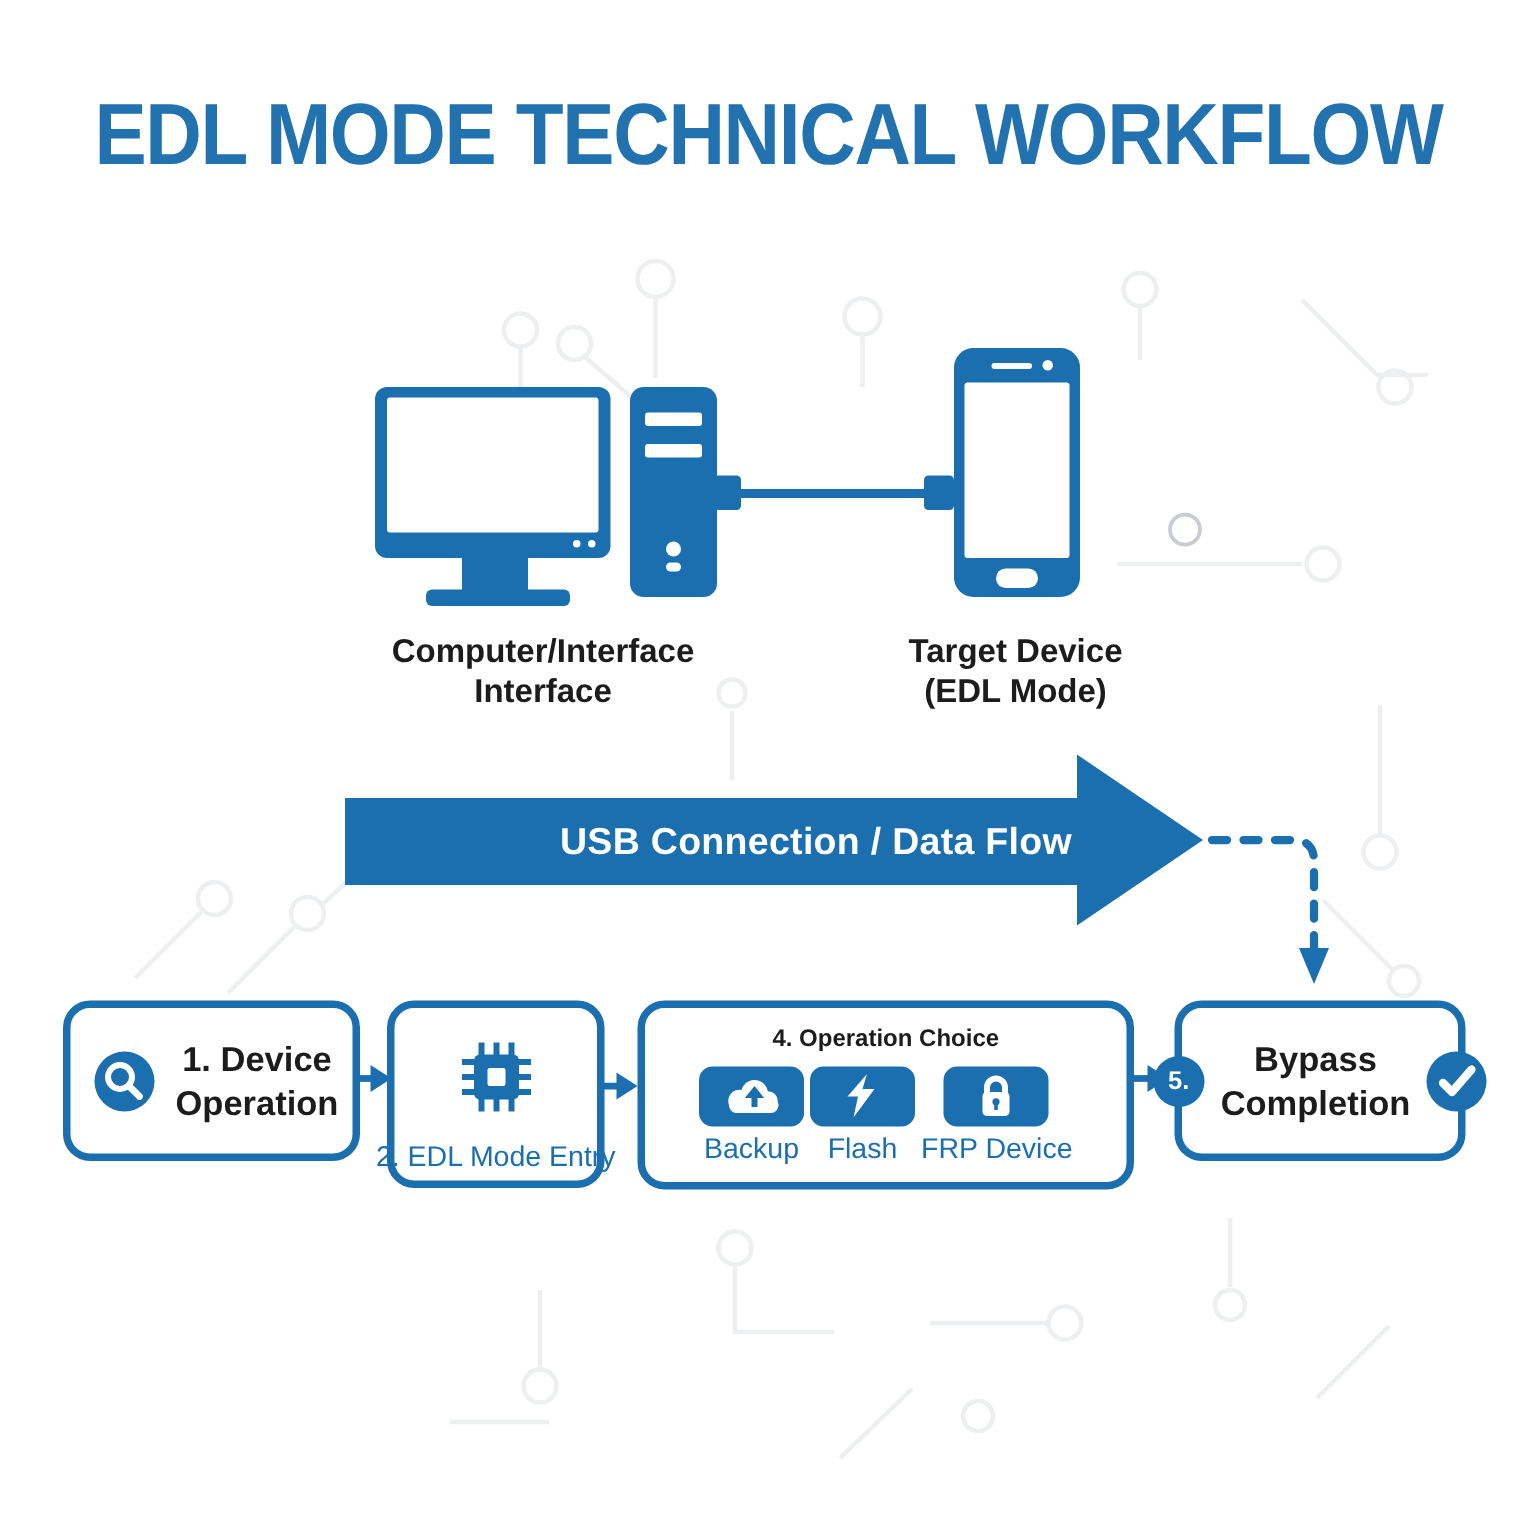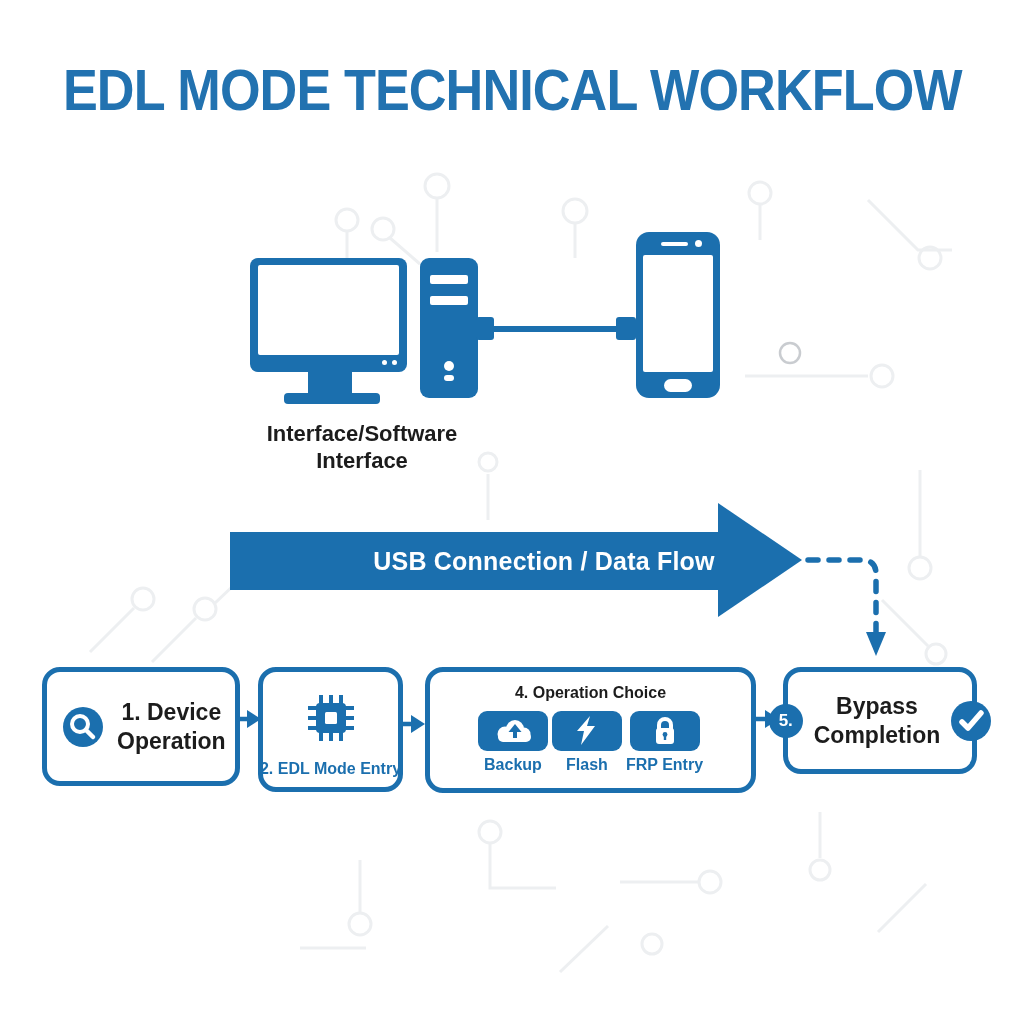--- a/index.html
+++ b/index.html
@@ -42,26 +42,26 @@
   .dev-label{width:280px;top:420px;text-align:center;color:var(--ink);font-size:22px;font-weight:700;line-height:27px;}
   
   .banner{left:230px;top:503px;width:572px;height:114px;}
   .banner .body{position:absolute;left:0;top:29px;width:490px;height:58px;background:var(--blue);}
   .banner .head{position:absolute;left:488px;top:0;width:0;height:0;
     border-top:57px solid transparent;border-bottom:57px solid transparent;border-left:84px solid var(--blue);}
   .banner .lbl{position:absolute;left:0;top:29px;width:572px;height:58px;display:flex;align-items:center;justify-content:center;
     color:#ffffff;font-size:25px;font-weight:700;letter-spacing:0.2px;padding-left:28px;}
   
   .box{background:#ffffff;border:5px solid var(--blue);border-radius:18px;box-sizing:border-box;}
-  .box1{left:42px;top:667px;width:198px;height:119px;display:flex;align-items:center;gap:14px;padding-left:16px;}
+  .box1{left:42px;top:667px;width:198px;height:107px;display:flex;align-items:center;gap:14px;padding-left:16px;}
   .box2{left:258px;top:667px;width:145px;height:125px;display:flex;flex-direction:column;align-items:center;}
   .box4{left:425px;top:667px;width:331px;height:126px;display:flex;flex-direction:column;align-items:center;}
   .box5{left:783px;top:667px;width:194px;height:107px;display:flex;align-items:center;justify-content:center;gap:11px;}
   .step-text{color:var(--ink);font-size:23px;font-weight:700;line-height:29px;text-align:center;}
-  .blue-label{color:var(--blue);font-size:16px;font-weight:700;white-space:nowrap;text-align:right;}
+  .blue-label{color:var(--blue);font-size:19px;font-weight:400;white-space:nowrap;text-align:right;}
   .badge-circle{width:40px;height:40px;border-radius:50%;background:var(--blue);display:flex;align-items:center;justify-content:center;flex:0 0 auto;}
   .num-badge{width:34px;height:34px;border-radius:50%;background:var(--blue);display:flex;align-items:center;justify-content:center;
     color:#ffffff;font-size:17px;font-weight:700;flex:0 0 auto;}
   .op-title{margin-top:12px;color:var(--ink);font-size:16px;font-weight:700;}
   .op-row{margin-top:9px;display:flex;gap:4px;align-items:flex-start;}
   .op-item{display:flex;flex-direction:column;align-items:center;gap:5px;}
   .op-btn{width:70px;height:40px;border-radius:9px;background:var(--blue);display:flex;align-items:center;justify-content:center;}
   .chip-wrap{margin-top:20px;}
   .box2 .blue-label{margin-top:12px;}
   .sarrow{width:26px;height:22px;}
@@ -139,22 +139,26 @@
   <div class="abs plug-r"></div>
 
   <div class="abs phone">
     <div class="screen"></div>
     <div class="speaker"></div>
     <div class="cam"></div>
     <div class="home"></div>
   </div>
 
   <div class="abs dev-label" style="left:222px;">
-    <div>Interface/Software</div>
+    <div>Computer/Interface</div>
     <div>Interface</div>
+  </div>
+  <div class="abs dev-label" style="left:537px;">
+    <div>Target Device</div>
+    <div>(EDL Mode)</div>
   </div>
 
   <div class="abs banner">
     <div class="body"></div>
     <div class="head"></div>
     <div class="lbl">USB Connection / Data Flow</div>
   </div>
 
   <svg class="abs" width="120" height="170" viewBox="0 0 120 170" style="left:796px;top:500px;">
     <path d="M12,60 H66 Q80,60 80,74 V132" fill="none" stroke="#1b6fae" stroke-width="5.5" stroke-dasharray="10 11" stroke-linecap="round"></path>
@@ -223,21 +227,21 @@
       </div>
       <div class="op-item">
         <div class="op-btn">
           <svg width="36" height="32" viewBox="0 0 36 32">
             <path d="M12,14 V10 a6,6 0 0 1 12,0 V14" fill="none" stroke="#ffffff" stroke-width="4"></path>
             <rect x="9" y="13" width="18" height="16" rx="3" fill="#ffffff"></rect>
             <circle cx="18" cy="19.5" r="2.4" fill="#1b6fae"></circle>
             <rect x="16.8" y="20.5" width="2.4" height="4.5" fill="#1b6fae"></rect>
           </svg>
         </div>
-        <div class="blue-label">FRP Entry</div>
+        <div class="blue-label">FRP Device</div>
       </div>
     </div>
   </div>
 
   <svg class="abs sarrow" viewBox="0 0 26 22" style="left:754px;top:708px;">
     <line x1="1" y1="11" x2="13" y2="11" stroke="#1b6fae" stroke-width="4.5"></line>
     <polygon points="11,2 11,20 25,11" fill="#1b6fae"></polygon>
   </svg>
 
   <div class="abs box box5">

